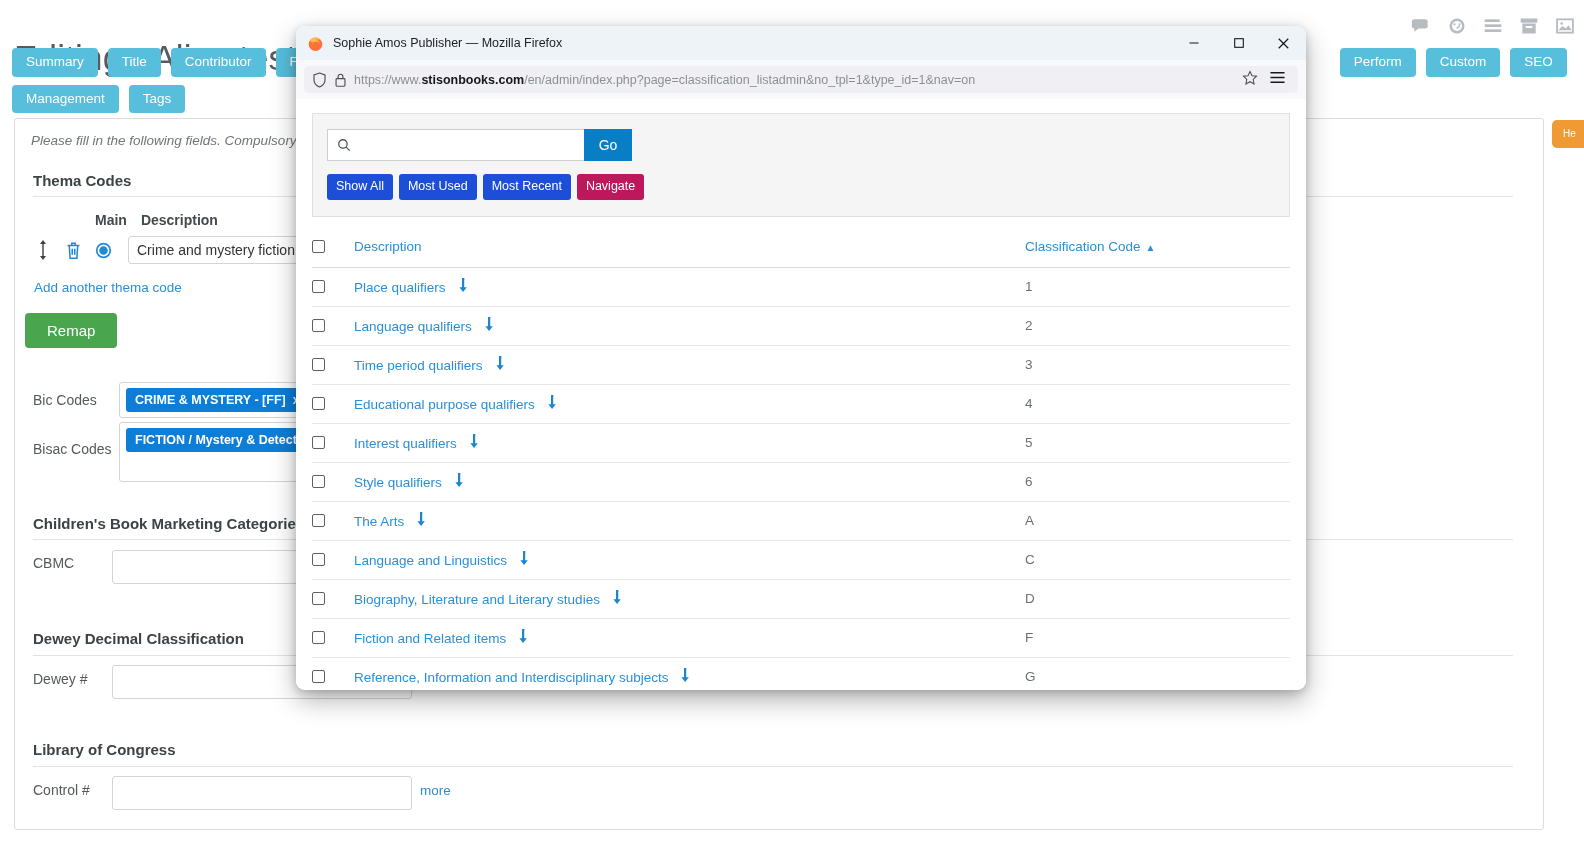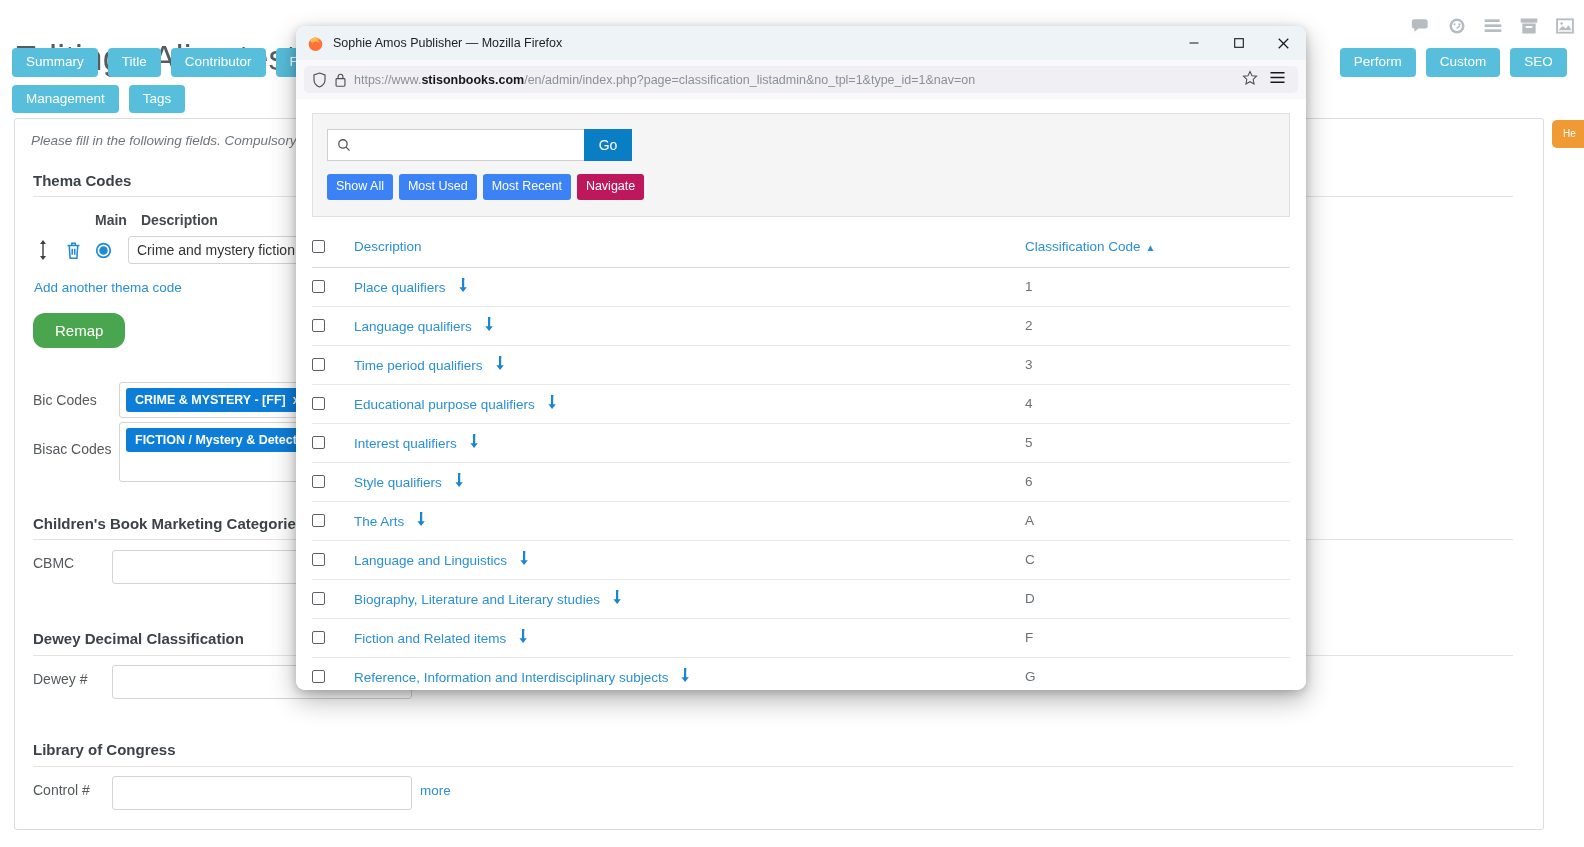--- a/index.html
+++ b/index.html
@@ -126,22 +126,22 @@
   .thema-ic.move { color:#3b4145; }
   #thema-desc {
     margin-left: 10px;
     width: 230px;
   }
   #add-thema {
     position: absolute; left: 34px; top: 280px;
     color: #2a8fd8; font-size: 13.5px; text-decoration: none; cursor: pointer;
   }
   #remap-btn {
-    position: absolute; left: 33px; top: 313px;
-    background: #4aa64e; color:#fff; border:none; border-radius: 12px;
+    position: absolute; left: 25px; top: 313px;
+    background: #4aa64e; color:#fff; border:none; border-radius: 4px;
     font-size: 15px; padding: 9px 22px; cursor:pointer;
     font-family:"Liberation Sans", sans-serif;
   }
 
   .chip-box {
     position: absolute;
     border: 1px solid #d4d4d4;
     border-radius: 3px;
     background: #fff;
     padding: 5px 6px;
@@ -252,21 +252,21 @@
     color: #333;
   }
   #go-btn {
     width: 48px; height: 32px;
     background: #0a7ec4; color: #fff;
     border: none; font-size: 14px; cursor: pointer;
     font-family: "Liberation Sans", sans-serif;
   }
   #filter-btns { margin-top: 13px; display: flex; gap: 6px; }
   .filter-btn {
-    background: #3b82f6; color: #fff; border: none;
+    background: #1d4ed8; color: #fff; border: none;
     font-size: 12.5px; padding: 6px 9px 7px;
     border-radius: 3px; cursor: pointer; line-height: 1;
     font-family: "Liberation Sans", sans-serif;
   }
   .filter-btn.active { background: #be185d; }
 
   #results-table { width: 100%; border-collapse: collapse; margin-top: 4px; }
   #results-table th {
     text-align: left;
     padding: 18px 0 13px;

